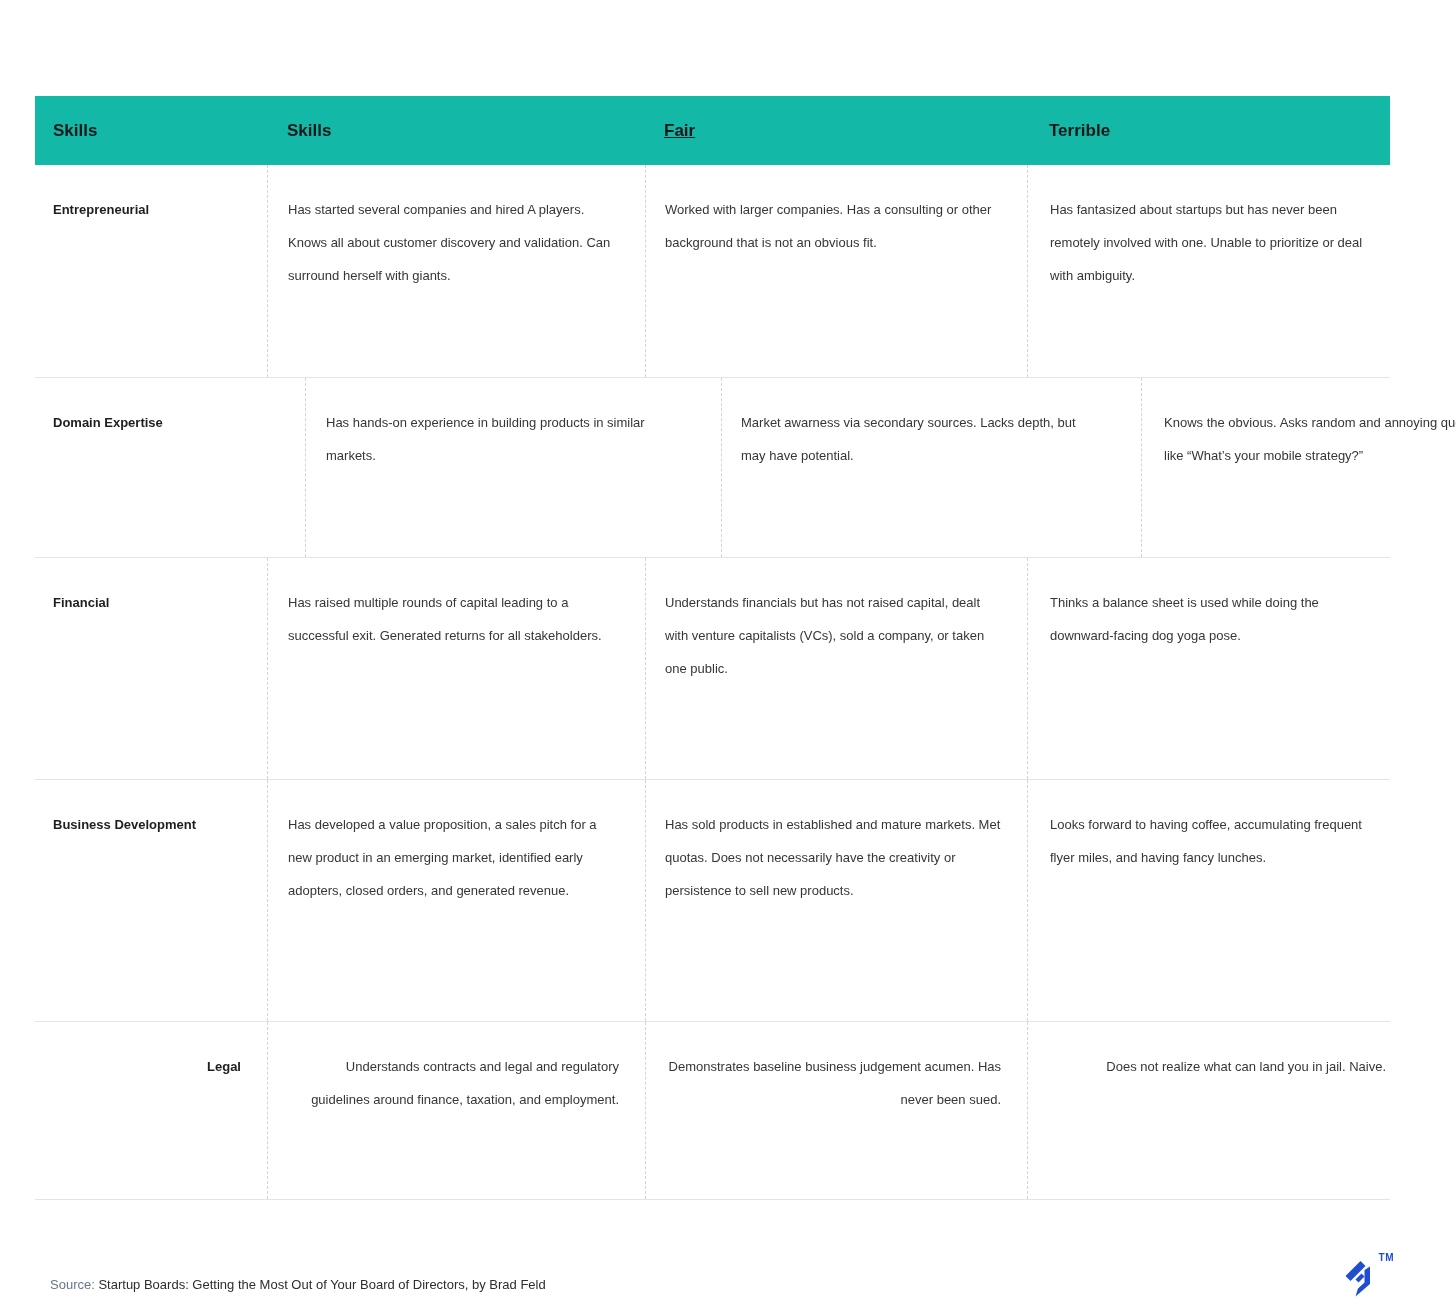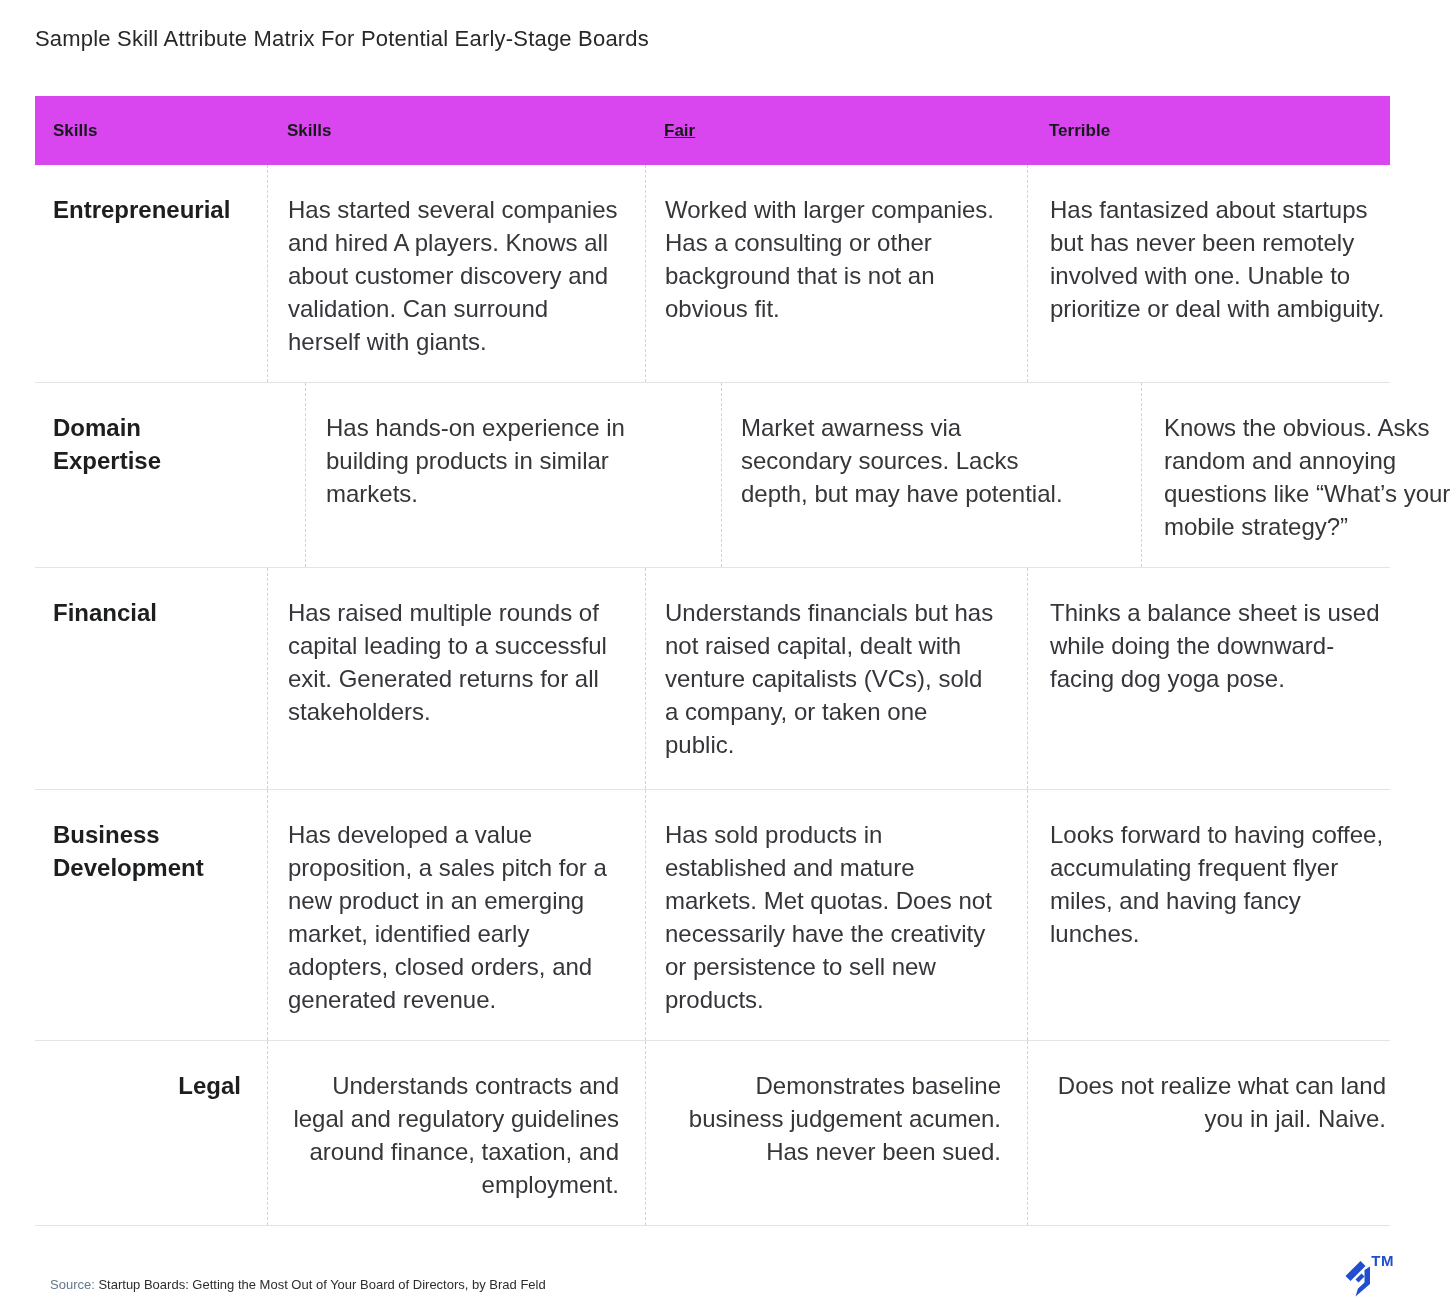--- a/index.html
+++ b/index.html
@@ -14,33 +14,33 @@
     font-size:22px;font-weight:500;color:#282828;letter-spacing:.2px;
   }
   .matrix{
     position:absolute;left:35px;top:96px;width:1355px;
   }
   .grid-row{
     display:grid;
     grid-template-columns:232px 378px 382px 363px;
   }
   .thead{
-    background:#d946ef;
+    background:#14b8a6;
     height:69px;align-items:center;
   }
   .thead .hcell{
     font-size:17px;font-weight:700;color:#17181a;
     padding-left:18px;
   }
   .thead .hcell.c2{padding-left:20px;}
   .thead .hcell.c3{padding-left:19px;text-decoration:underline;}
   .thead .hcell.c4{padding-left:22px;}
   .trow{border-bottom:1px solid #e3e4e6;}
   .cell{
-    font-size:24px;line-height:33px;color:#35363a;
+    font-size:13px;line-height:33px;color:#35363a;
     padding:28px 26px 24px 18px;
   }
   .cell.c2,.cell.c3,.cell.c4{border-left:1px dashed #d2d3d6;}
   .cell.c2{padding-left:20px;}
   .cell.c3{padding-left:19px;}
   .cell.c4{padding-left:22px;padding-right:4px;}
   .skill-name{font-weight:700;color:#1d1e20;}
   .r1{min-height:213px;box-sizing:border-box;}
   .r2{min-height:180px;box-sizing:border-box;gap:38px;}
   .r3{min-height:242px;box-sizing:border-box;}
@@ -49,29 +49,28 @@
   .footer{
     position:absolute;left:35px;right:62px;top:1252px;
     display:flex;justify-content:space-between;align-items:flex-start;
   }
   .source-line{margin:15px;font-size:13px;color:#2c2d30;padding-top:10px;}
   .source-label{color:#64778c;}
   .logo-wrap{position:relative;width:52px;height:48px;}
   .logo-wrap svg{position:absolute;left:0;top:6px;}
   .tm{
     position:absolute;right:0;top:0;
-    font-size:15px;font-weight:700;color:#204ECF;letter-spacing:.5px;
+    font-size:10px;font-weight:700;color:#204ECF;letter-spacing:.5px;
   }
 </style>
 </head>
 <body>
 
 <div class="page">
 
-  <h1 class="figure-title">Sample Skill Attribute Matrix For Potential Early-Stage Boards</h1>
 
   <div class="matrix">
 
     <div class="grid-row thead">
       <div class="hcell c1">Skills</div>
       <div class="hcell c2">Skills</div>
       <div class="hcell c3">Fair</div>
       <div class="hcell c4">Terrible</div>
     </div>
 

